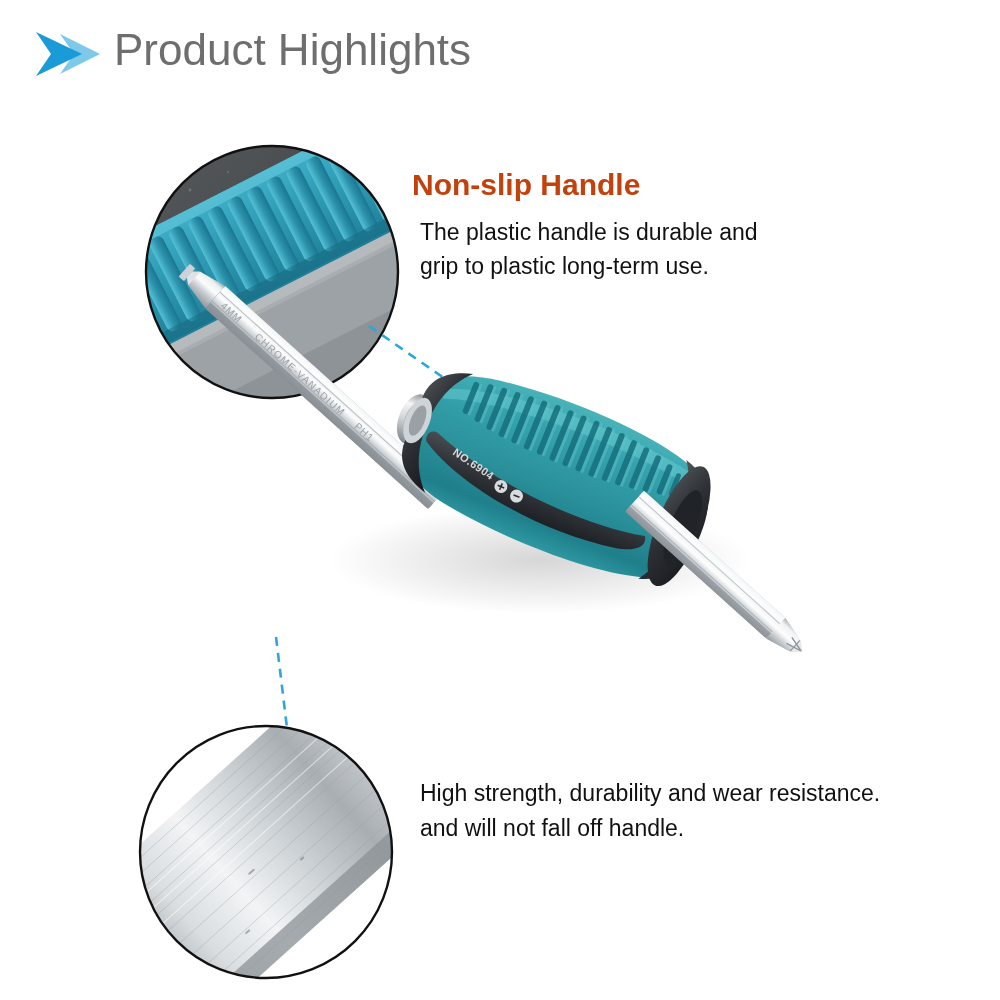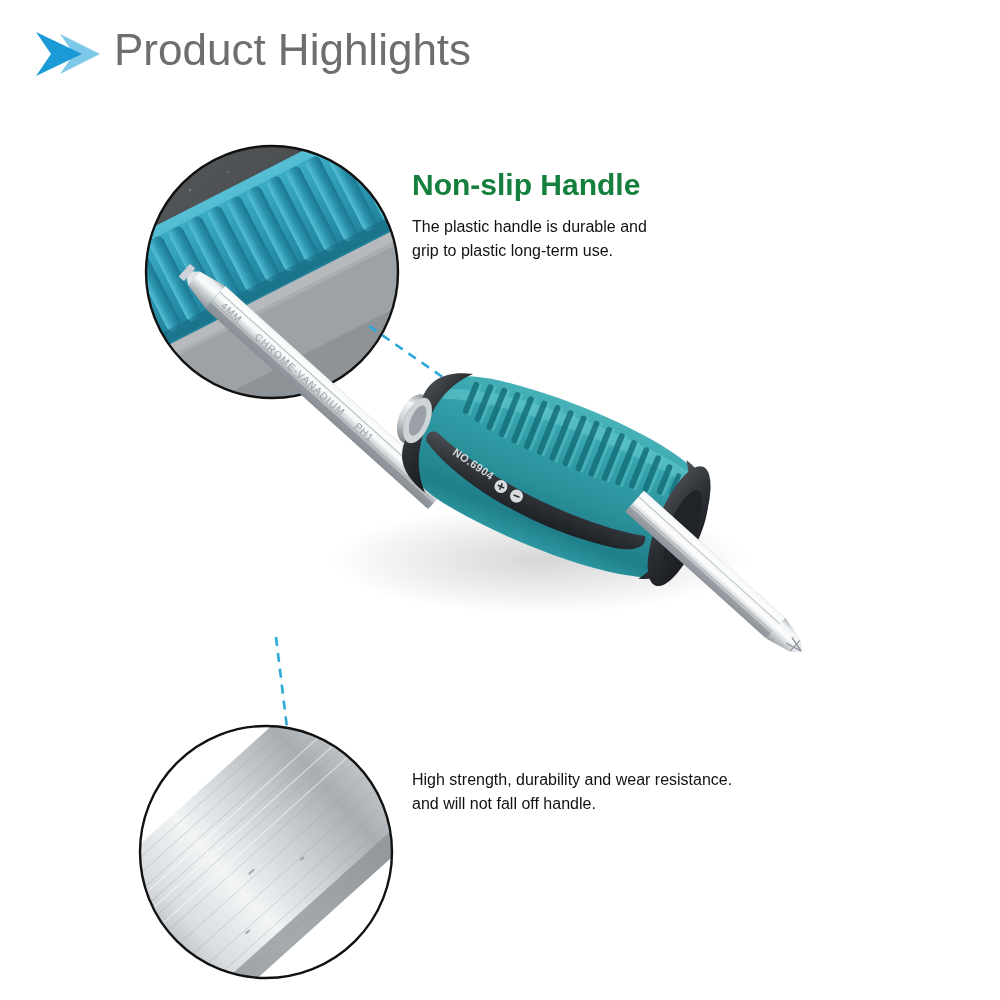--- a/index.html
+++ b/index.html
@@ -47,31 +47,31 @@
   }
 
   
   .feature-block {
     position: absolute;
     width: 530px;
   }
   .feature-heading {
     font-size: 30px;
     font-weight: bold;
-    color: #15803d;
+    color: #c2410c;
     margin: 0 0 12px 0;
     line-height: 1.15;
     white-space: nowrap;
   }
   .feature-body {
-    font-size: 16px;
+    font-size: 23px;
     font-weight: 400;
     color: #111111;
     line-height: 1.52;
-    margin: 0;
+    margin: 8px;
   }
   .feature-body span { display: block; white-space: nowrap; }
 
   #block-handle { left: 412px; top: 168px; }
   #block-steel  { left: 412px; top: 768px; }
 
   
   .stage {
     position: absolute;
     left: 0; top: 0;

